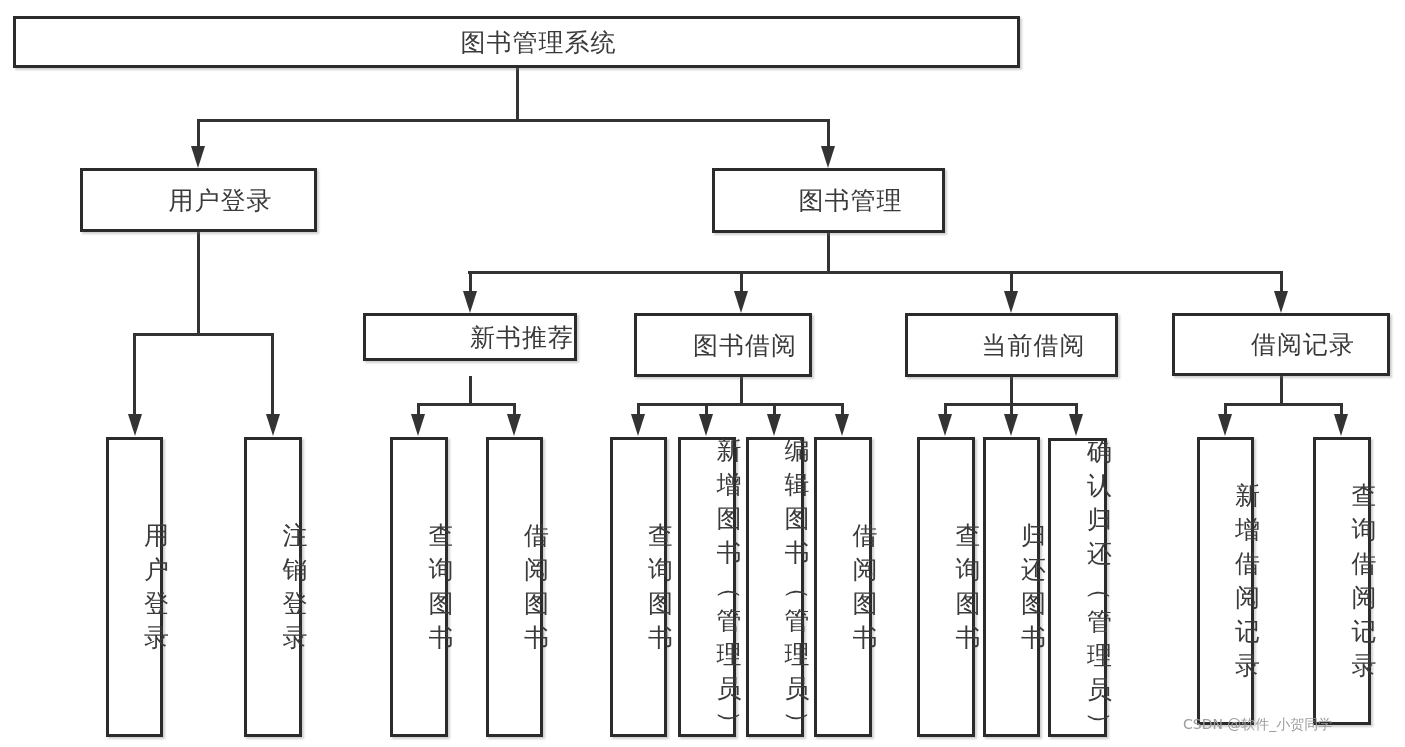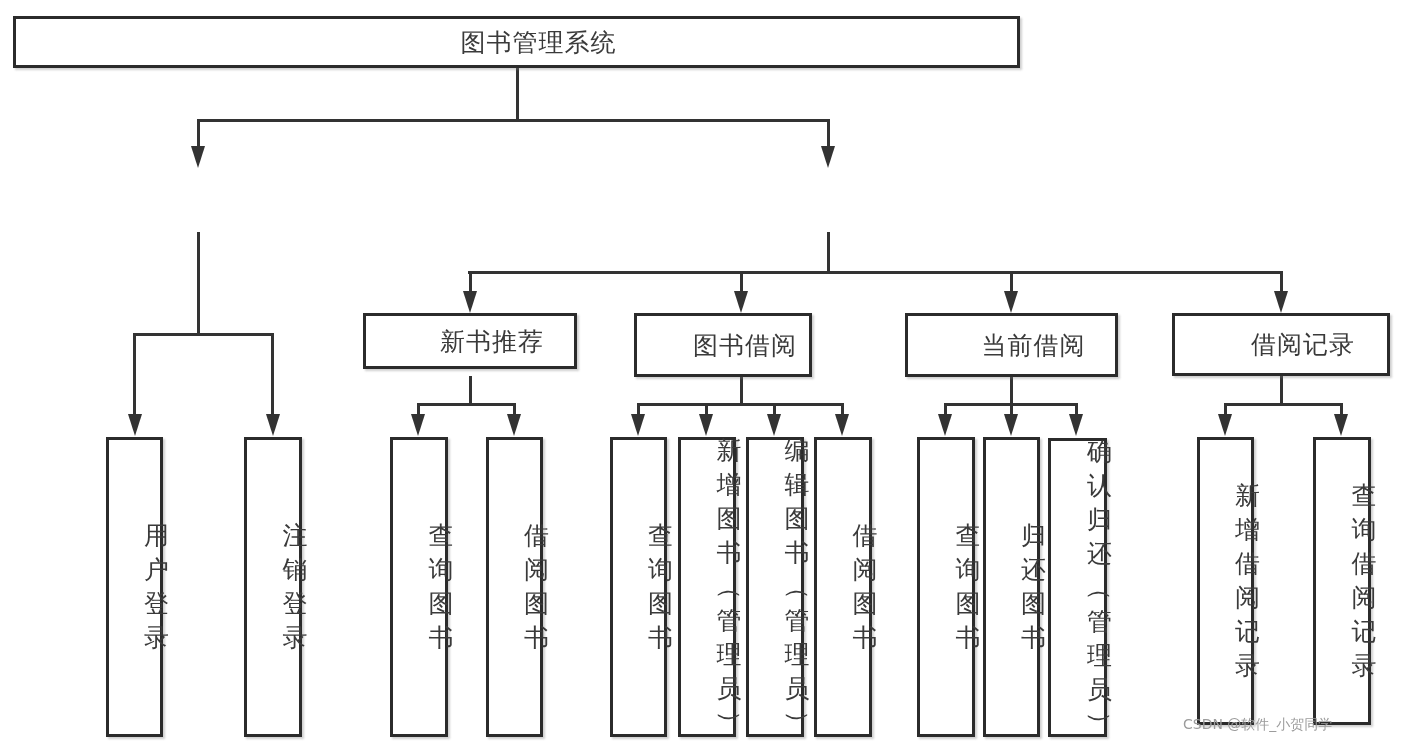--- a/index.html
+++ b/index.html
@@ -105,22 +105,28 @@
   <div class="hline" style="left:1224px;top:403px;width:119px;"></div>
   <div class="vline" style="left:1224px;top:403px;height:14px;"></div>
   <div class="arrow" style="left:1218px;top:414px;"></div>
   <div class="vline" style="left:1340px;top:403px;height:14px;"></div>
   <div class="arrow" style="left:1334px;top:414px;"></div>
 
   <div class="box hbox" style="left:13px;top:16px;width:1007px;height:52px;">
     <span>图书管理系统</span>
   </div>
 
-
-  <div class="box hbox" style="left:363px;top:313px;width:214px;height:56px;">
+  <div class="box hbox" style="left:80px;top:168px;width:237px;height:64px;">
+    <span>用户登录</span>
+  </div>
+  <div class="box hbox" style="left:712px;top:168px;width:233px;height:65px;">
+    <span>图书管理</span>
+  </div>
+
+  <div class="box hbox" style="left:363px;top:313px;width:214px;height:48px;justify-content:flex-end;">
     <span>新书推荐</span>
   </div>
   <div class="box hbox" style="left:634px;top:313px;width:178px;height:64px;">
     <span>图书借阅</span>
   </div>
   <div class="box hbox" style="left:905px;top:313px;width:213px;height:64px;">
     <span>当前借阅</span>
   </div>
   <div class="box hbox" style="left:1172px;top:313px;width:218px;height:63px;">
     <span>借阅记录</span>

